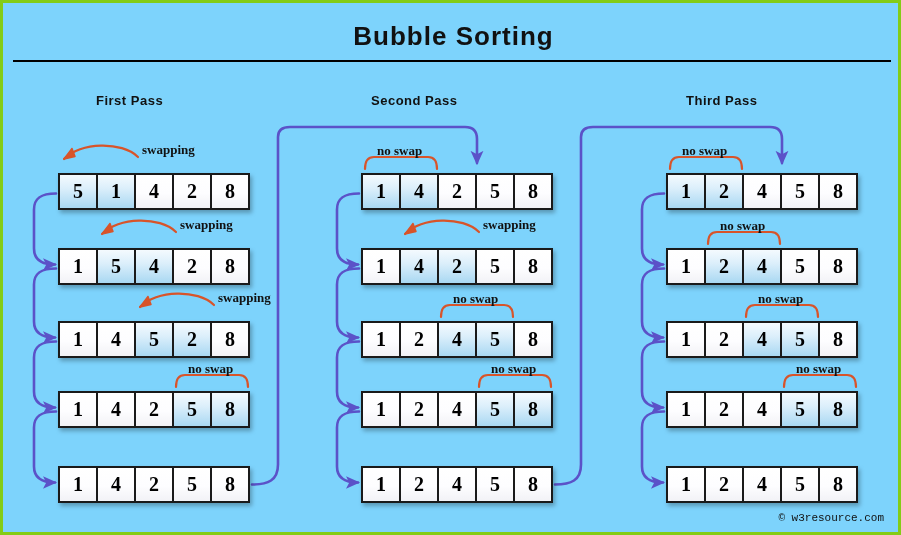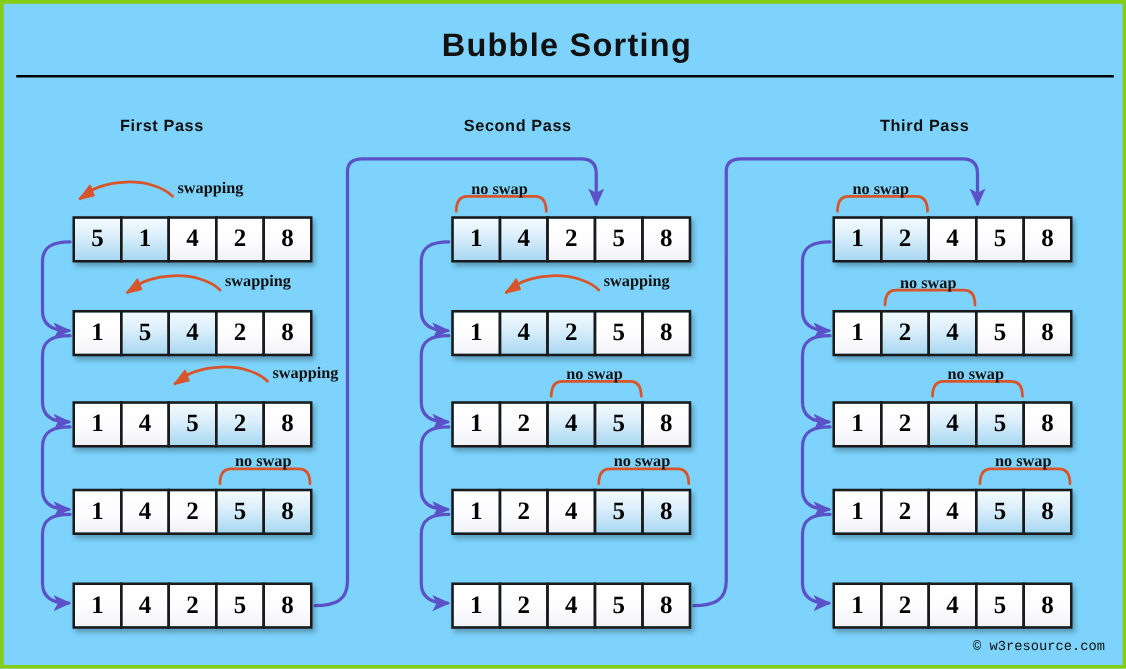--- a/index.html
+++ b/index.html
@@ -136,21 +136,21 @@
         <div class="cell hl">5</div>
         <div class="cell hl">8</div>
       </div>
       <div class="row" style="left: 358px; top: 463px;">
         <div class="cell">1</div>
         <div class="cell">2</div>
         <div class="cell">4</div>
         <div class="cell">5</div>
         <div class="cell">8</div>
       </div>
-      <div class="pass-label" style="left: 683px; top: 90px; margin-left: 18px;">Third  Pass</div>
+      <div class="pass-label" style="left: 683px; top: 90px;">Third  Pass</div>
       <div class="row" style="left: 663px; top: 170px;">
         <div class="cell hl">1</div>
         <div class="cell hl">2</div>
         <div class="cell">4</div>
         <div class="cell">5</div>
         <div class="cell">8</div>
       </div>
       <div class="row" style="left: 663px; top: 245px;">
         <div class="cell">1</div>
         <div class="cell hl">2</div>

